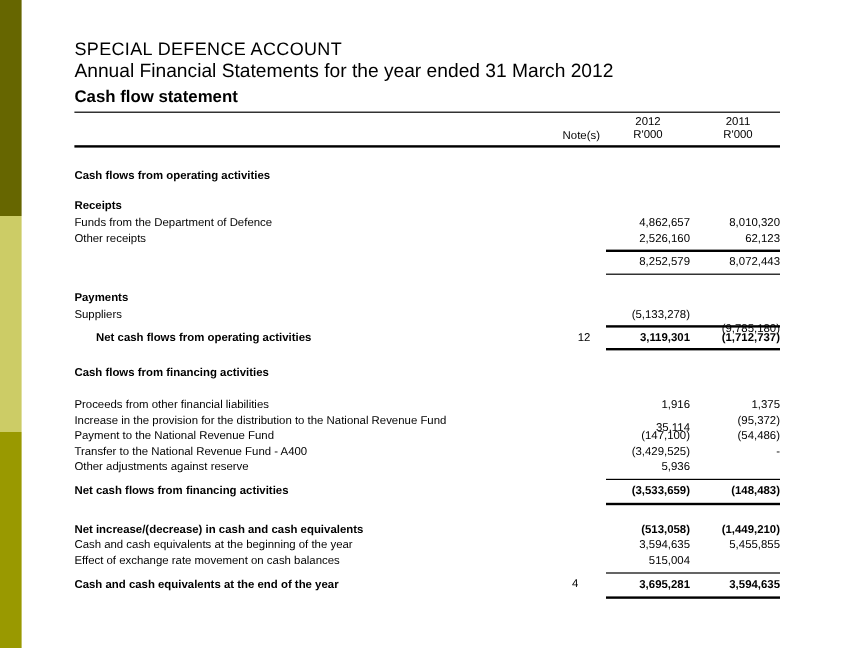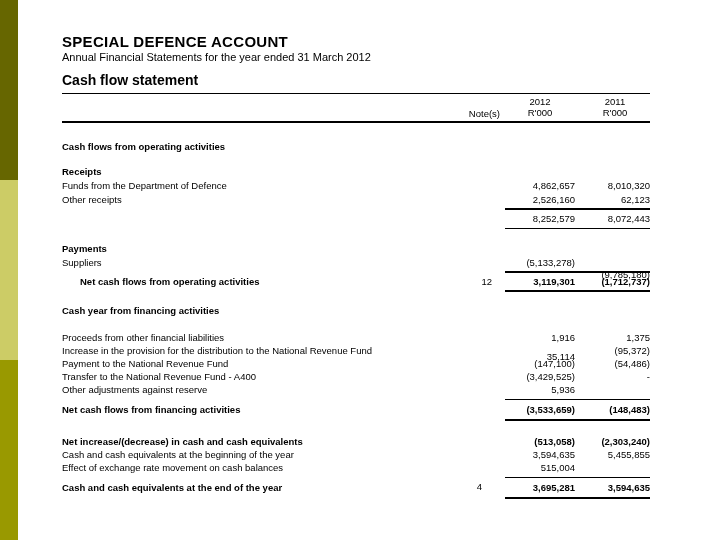--- a/index.html
+++ b/index.html
@@ -2,22 +2,22 @@
 <html><head>
 <meta charset="utf-8">
 <style>
   html, body { margin: 0; padding: 0; }
   body { width: 720px; height: 540px; background: #ffffff; position: relative; overflow: hidden;
          font-family: "Liberation Sans", sans-serif; color: #000; }
   .strip { position: absolute; left: 0; width: 18px; }
   .strip.s1 { top: 0; height: 180px; background: #666600; }
   .strip.s2 { top: 180px; height: 180px; background: #cccc66; }
   .strip.s3 { top: 360px; height: 180px; background: #999900; }
-  .title { position: absolute; left: 62px; top: 33px; font-size: 15px; font-weight: bold; letter-spacing: 0.3px; text-align: center; }
-  .subtitle { position: absolute; left: 62px; top: 51px; font-size: 11px; }
+  .title { position: absolute; left: 62px; top: 33px; font-size: 15px; font-weight: normal; letter-spacing: 0.3px; text-align: center; }
+  .subtitle { position: absolute; left: 62px; top: 51px; font-size: 16px; }
   .heading { position: absolute; left: 62px; top: 72px; font-size: 14px; font-weight: bold; }
   .rule { position: absolute; background: #000; }
   .t { position: absolute; font-size: 9.5px; white-space: nowrap; line-height: 12px; }
   .b { font-weight: bold; }
   .r { text-align: right; }
   .c { text-align: center; }
   .col1 { left: 505px; width: 70px; }
   .col2 { left: 580px; width: 70px; }
   .note { left: 440px; width: 60px; }
 </style>
@@ -70,21 +70,21 @@
 </div>
 <div class="rule" style="left:505px;top:271px;width:145px;height:2px;"></div>
 <div>
   <div class="t b" style="left:62px;top:276px;padding-left:18px;">Net cash flows from operating activities</div>
   <div class="t r note" style="top:276px;width:52px;left:440px;">12</div>
   <div class="t r b col1" style="top:276px;">3,119,301</div>
   <div class="t r b col2" style="top:276px;">(1,712,737)</div>
 </div>
 <div class="rule" style="left:505px;top:290px;width:145px;height:2px;"></div>
 
-<div class="t b" style="left:62px;top:305px;">Cash year from financing activities</div>
+<div class="t b" style="left:62px;top:305px;">Cash flows from financing activities</div>
 
 <div>
   <div class="t" style="left:62px;top:332px;">Proceeds from other financial liabilities</div>
   <div class="t r col1" style="top:332px;">1,916</div>
   <div class="t r col2" style="top:332px;">1,375</div>
 </div>
 <div>
   <div class="t" style="left:62px;top:345px;">Increase in the provision for the distribution to the National Revenue Fund</div>
   <div class="t r col1" style="top:351px;">35,114</div>
   <div class="t r col2" style="top:345px;">(95,372)</div>
@@ -108,21 +108,21 @@
 <div>
   <div class="t b" style="left:62px;top:404px;">Net cash flows from financing activities</div>
   <div class="t r b col1" style="top:404px;">(3,533,659)</div>
   <div class="t r b col2" style="top:404px;">(148,483)</div>
 </div>
 <div class="rule" style="left:505px;top:419px;width:145px;height:2px;"></div>
 
 <div>
   <div class="t b" style="left:62px;top:436px;">Net increase/(decrease) in cash and cash equivalents</div>
   <div class="t r b col1" style="top:436px;">(513,058)</div>
-  <div class="t r b col2" style="top:436px;">(2,303,240)</div>
+  <div class="t r b col2" style="top:436px;">(1,449,210)</div>
 </div>
 <div>
   <div class="t" style="left:62px;top:449px;text-align:center;">Cash and cash equivalents at the beginning of the year</div>
   <div class="t r col1" style="top:449px;">3,594,635</div>
   <div class="t r col2" style="top:449px;">5,455,855</div>
 </div>
 <div>
   <div class="t" style="left:62px;top:462px;">Effect of exchange rate movement on cash balances</div>
   <div class="t r col1" style="top:462px;">515,004</div>
   <div class="t r col2" style="top:462px;"></div>

